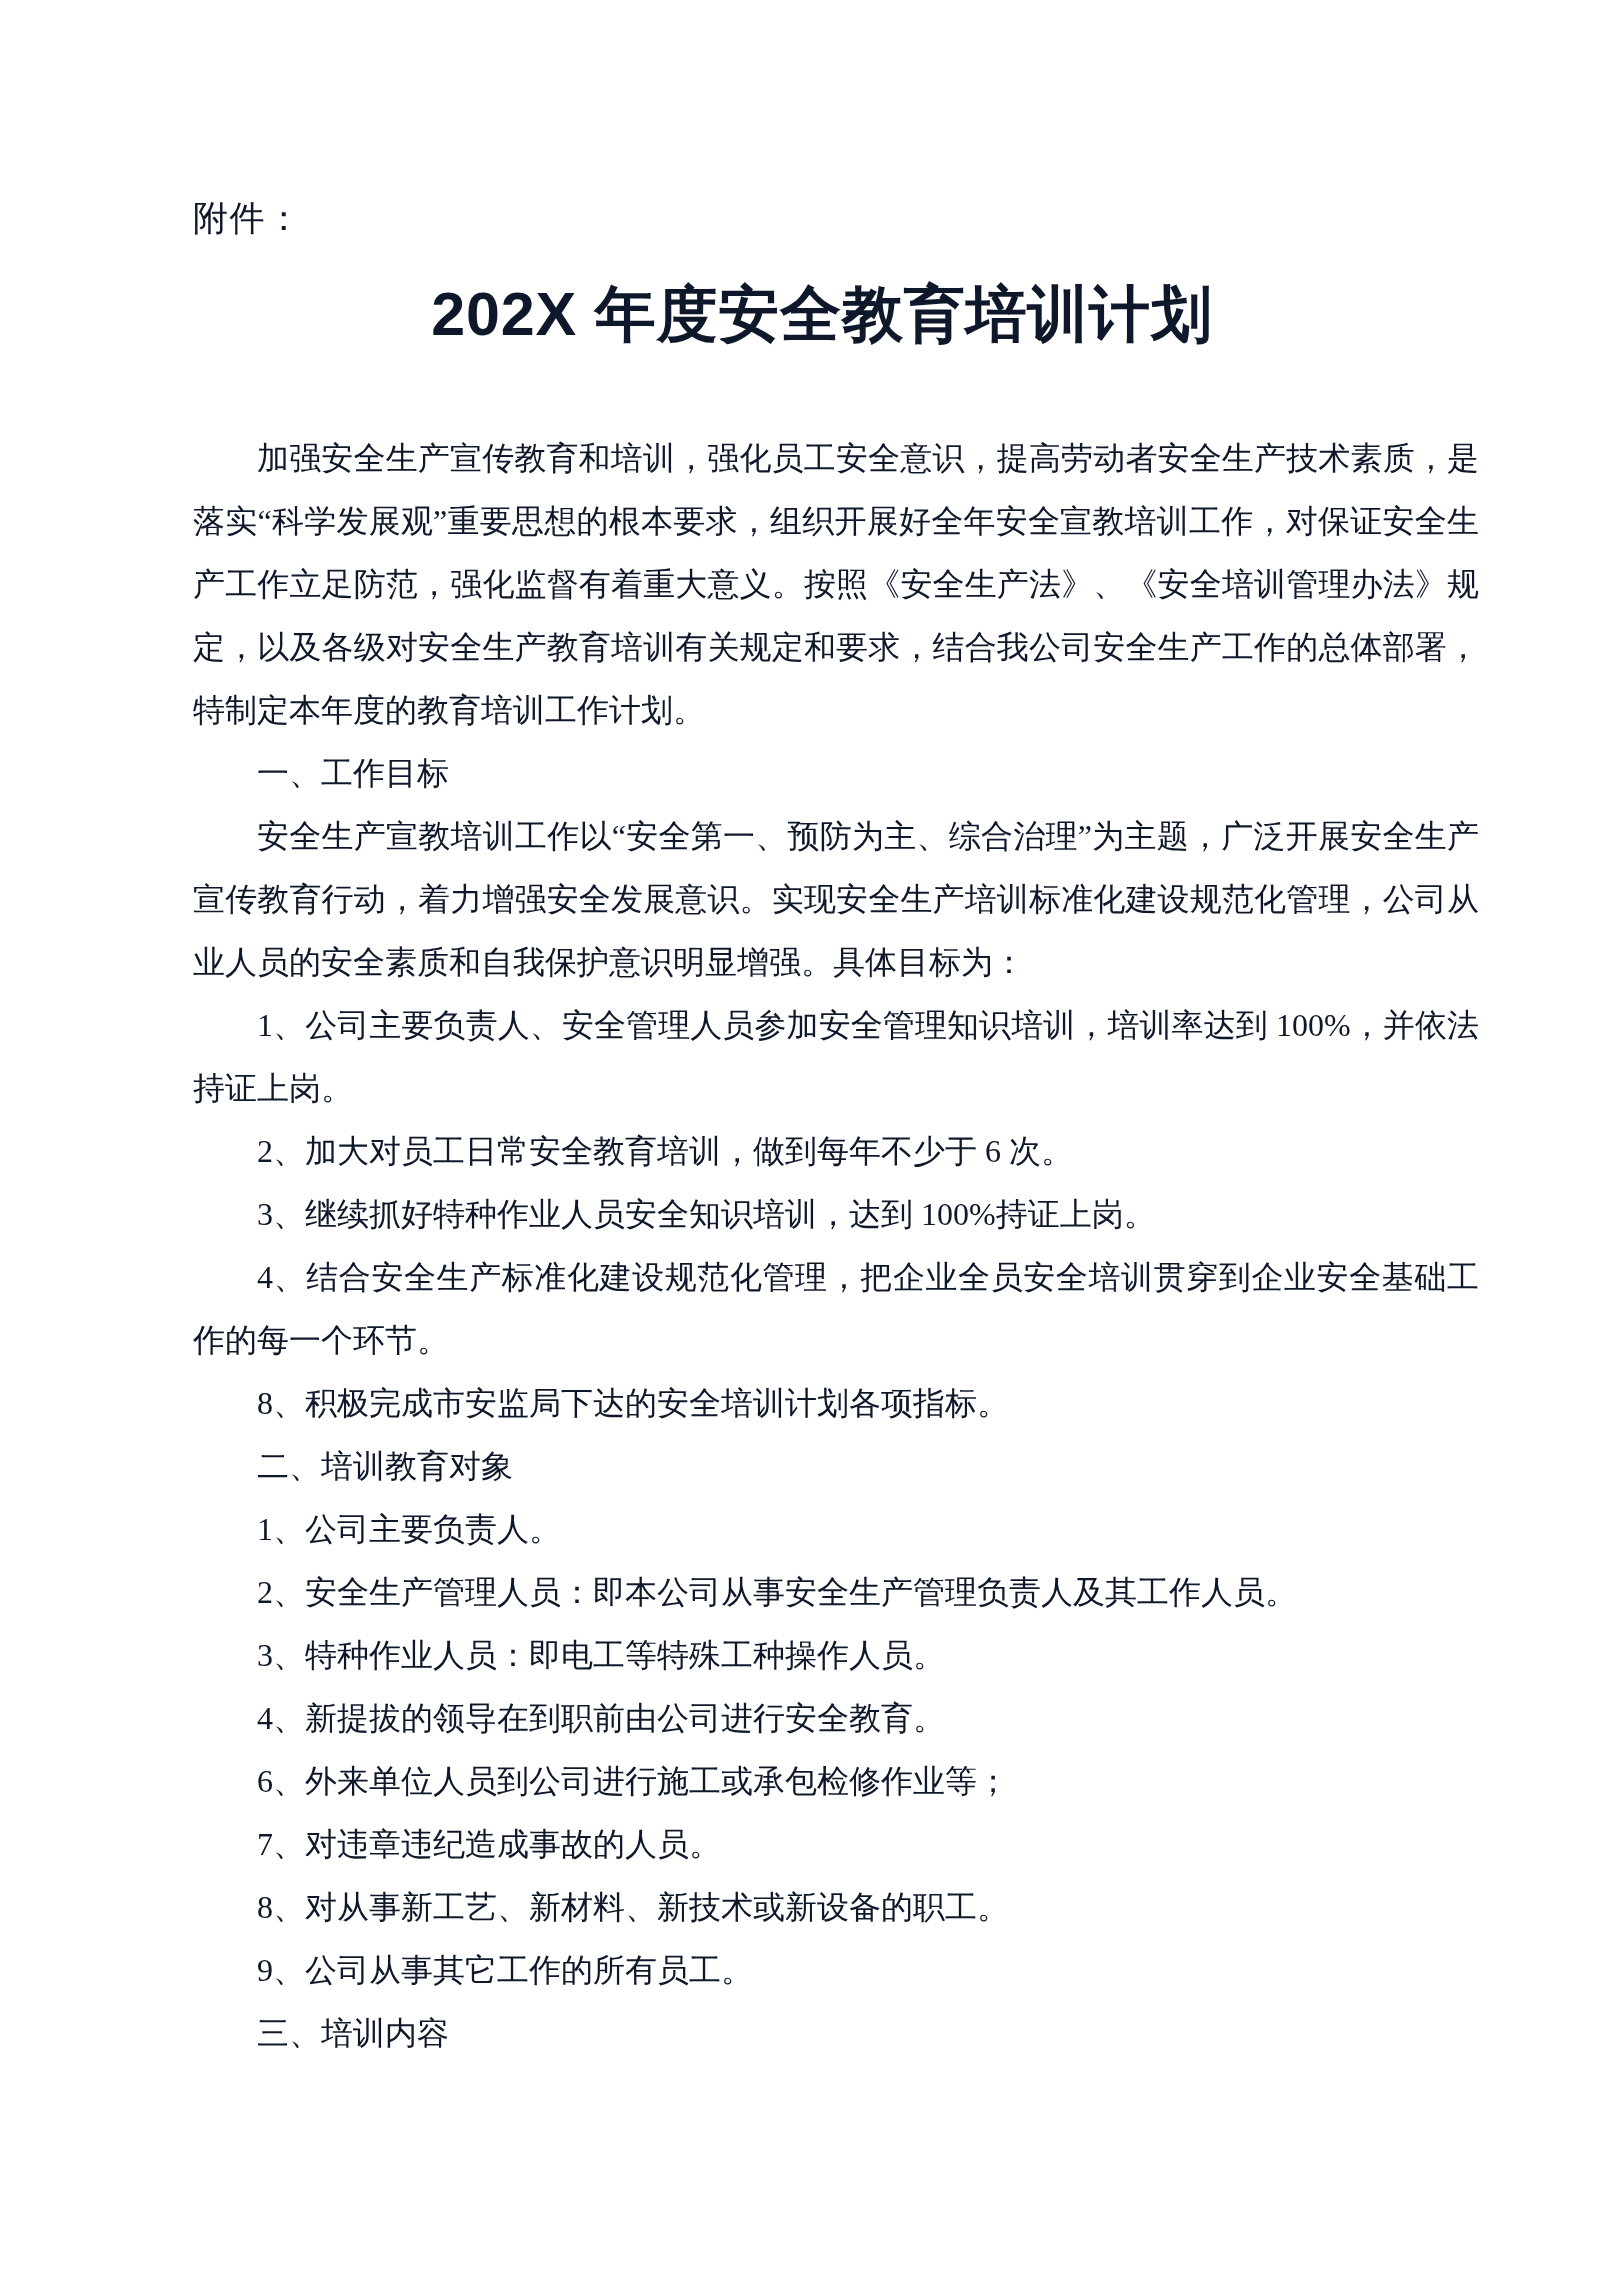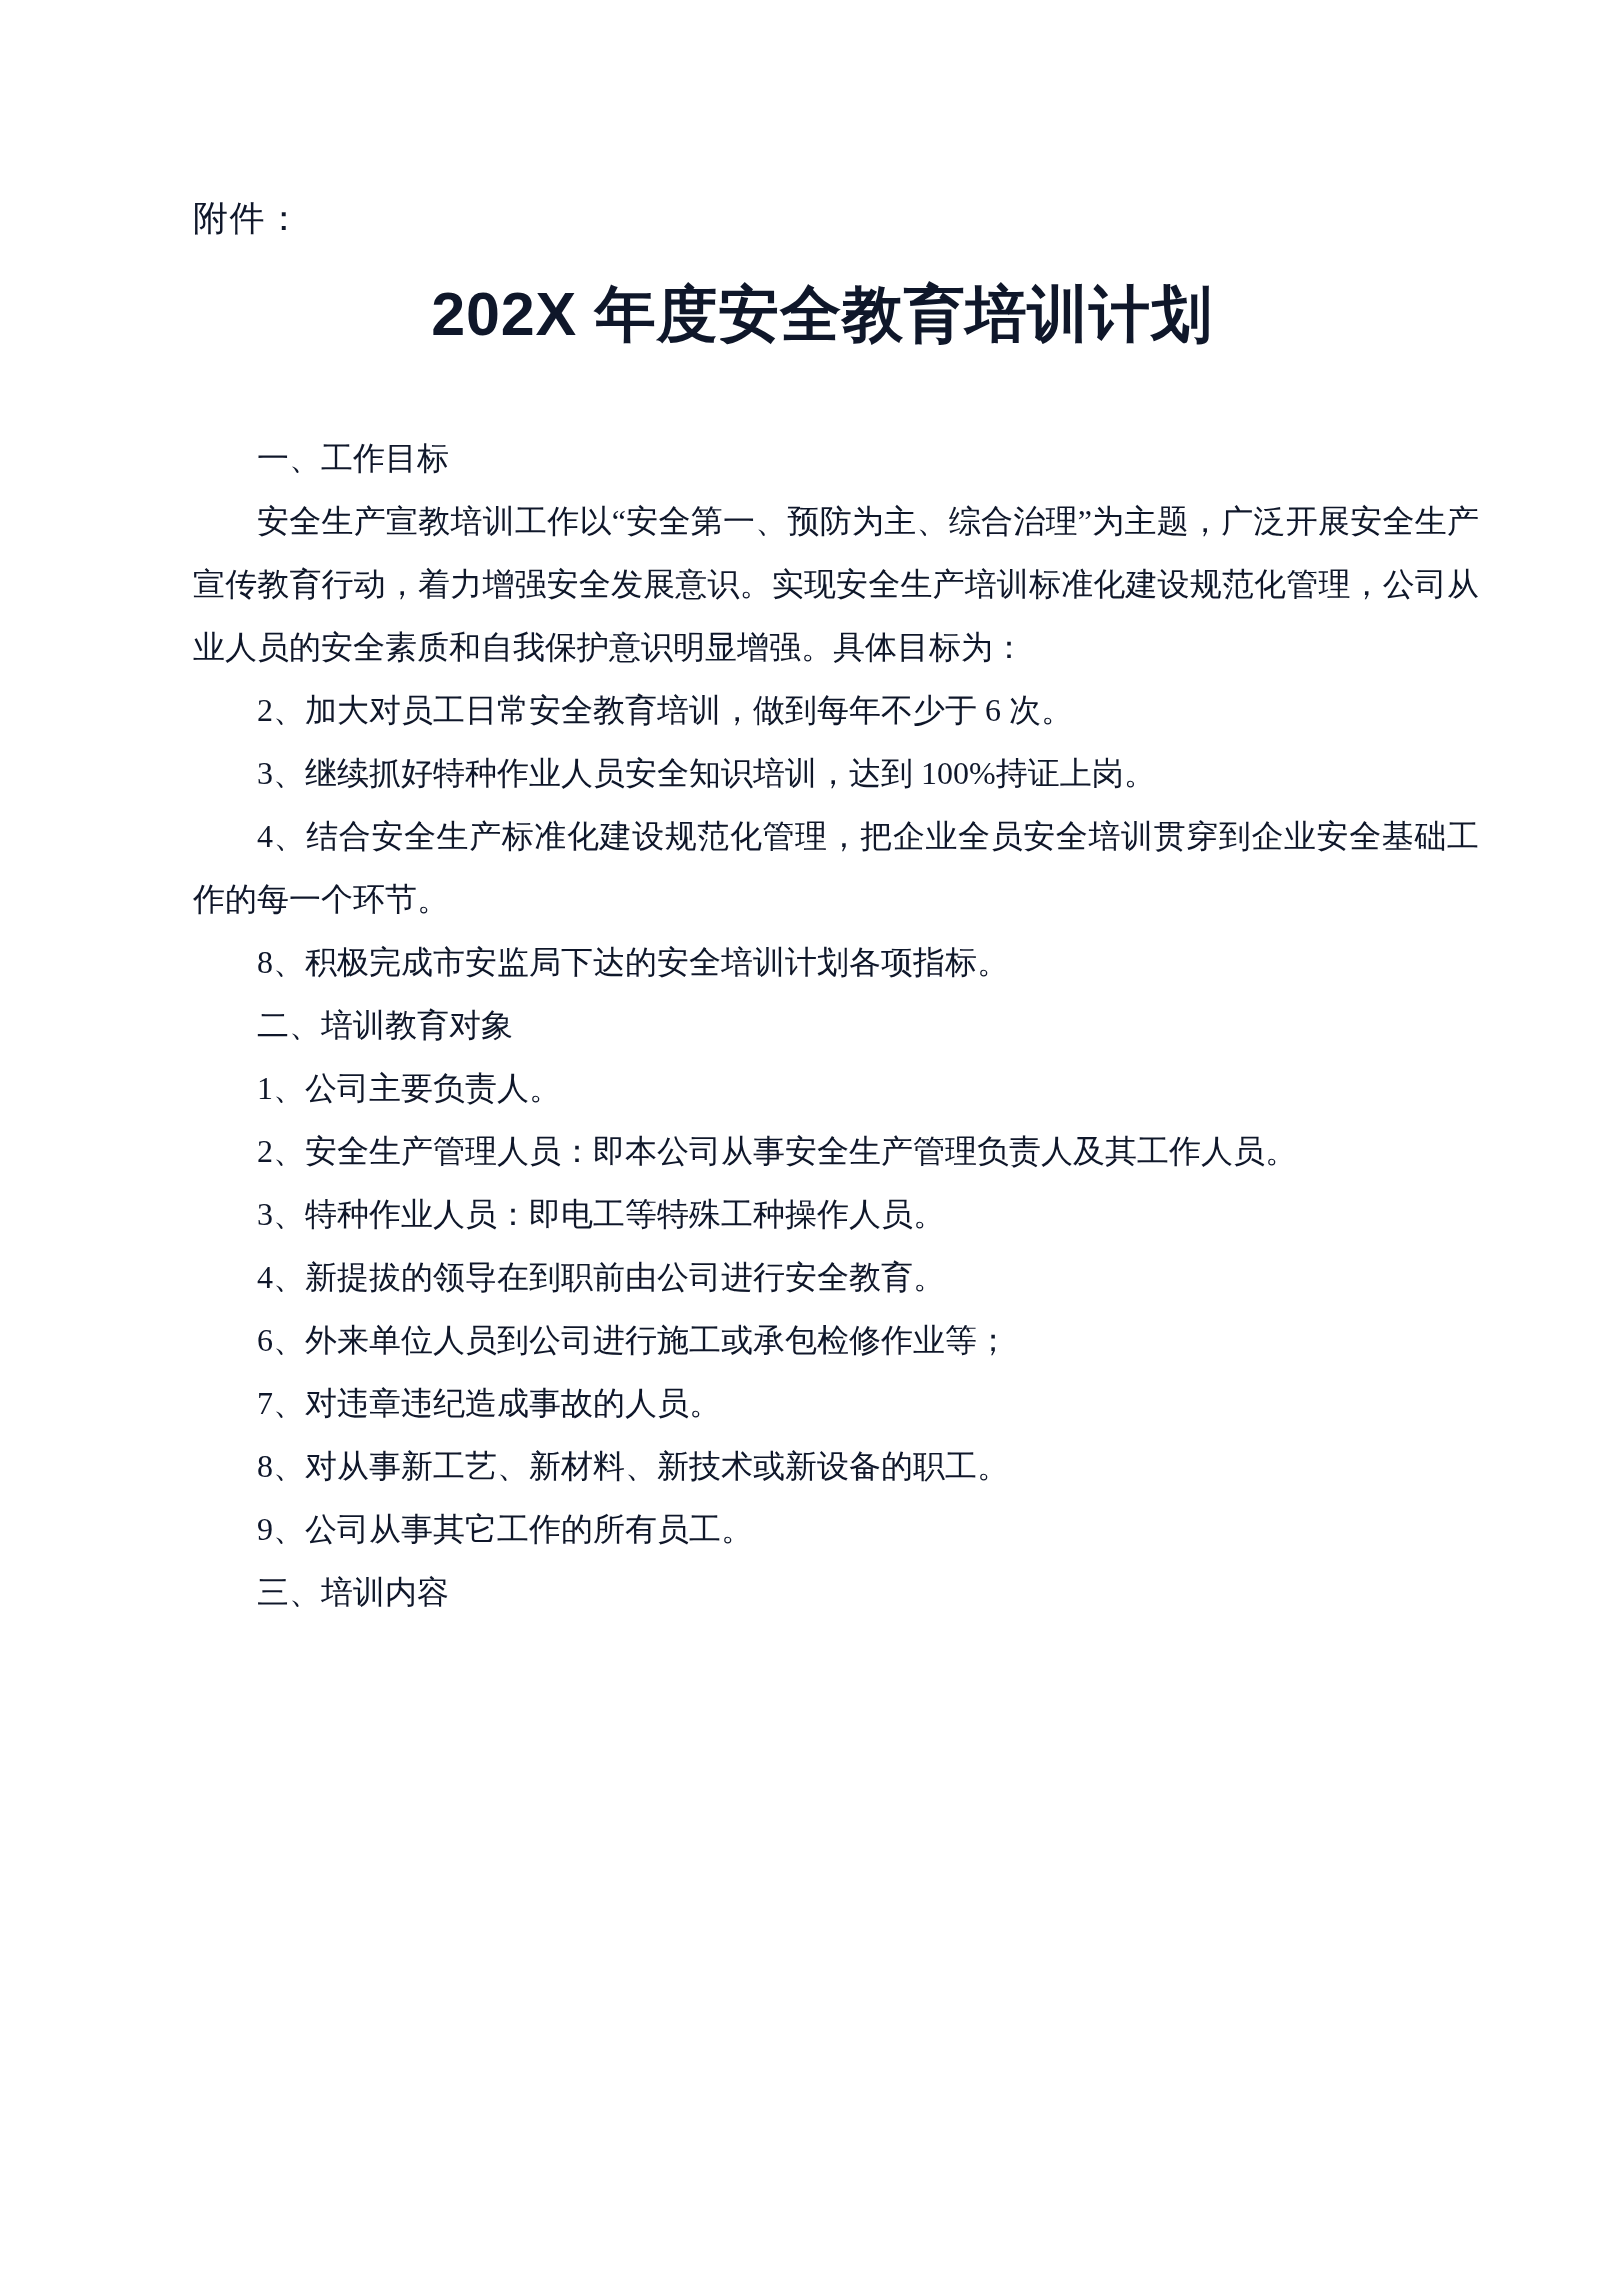--- a/index.html
+++ b/index.html
@@ -55,22 +55,24 @@
 </style>
 </head>
 <body>
 
 <div class="page">
   <div class="attachment">附件：</div>
 
   <h1 class="doc-title">202X 年度安全教育培训计划</h1>
 
   <div class="doc-body">
+      <p class="para">加强安全生产宣传教育和培训，强化员工安全意识，提高劳动者安全生产技术素质，是落实“科学发展观”重要思想的根本要求，组织开展好全年安全宣教培训工作，对保证安全生产工作立足防范，强化监督有着重大意义。按照《安全生产法》、《安全培训管理办法》规定，以及各级对安全生产教育培训有关规定和要求，结合我公司安全生产工作的总体部署，特制定本年度的教育培训工作计划。</p>
       <p class="para">一、工作目标</p>
       <p class="para">安全生产宣教培训工作以“安全第一、预防为主、综合治理”为主题，广泛开展安全生产宣传教育行动，着力增强安全发展意识。实现安全生产培训标准化建设规范化管理，公司从业人员的安全素质和自我保护意识明显增强。具体目标为：</p>
+      <p class="para">1、公司主要负责人、安全管理人员参加安全管理知识培训，培训率达到 100%，并依法持证上岗。</p>
       <p class="para">2、加大对员工日常安全教育培训，做到每年不少于 6 次。</p>
       <p class="para">3、继续抓好特种作业人员安全知识培训，达到 100%持证上岗。</p>
       <p class="para">4、结合安全生产标准化建设规范化管理，把企业全员安全培训贯穿到企业安全基础工作的每一个环节。</p>
       <p class="para">8、积极完成市安监局下达的安全培训计划各项指标。</p>
       <p class="para">二、培训教育对象</p>
       <p class="para">1、公司主要负责人。</p>
       <p class="para">2、安全生产管理人员：即本公司从事安全生产管理负责人及其工作人员。</p>
       <p class="para">3、特种作业人员：即电工等特殊工种操作人员。</p>
       <p class="para">4、新提拔的领导在到职前由公司进行安全教育。</p>
       <p class="para">6、外来单位人员到公司进行施工或承包检修作业等；</p>

